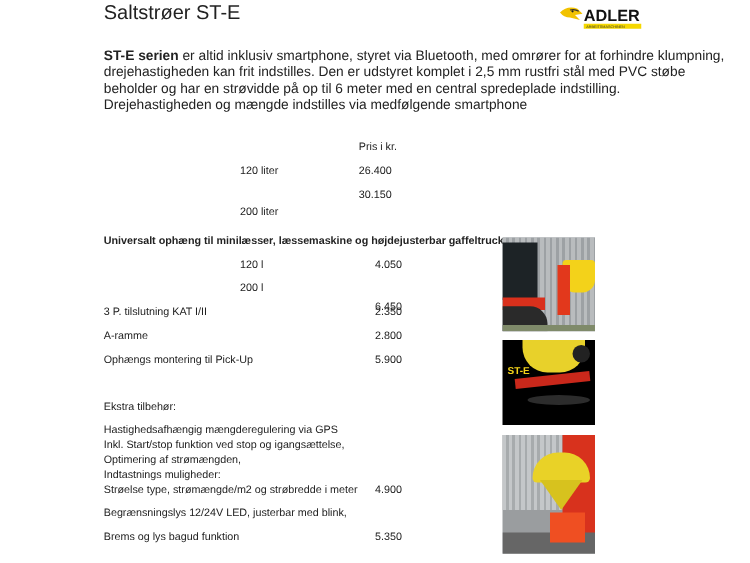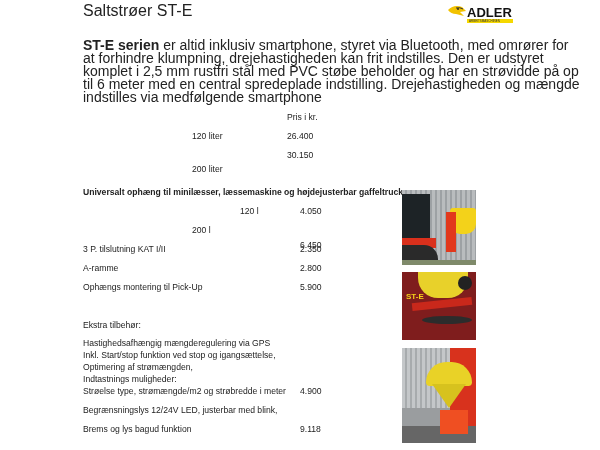--- a/index.html
+++ b/index.html
@@ -1,20 +1,20 @@
 <!DOCTYPE html>
 <html><head>
 <meta charset="utf-8">
 <style>
   html, body { margin:0; padding:0; }
   body { width:600px; height:450px; background:#ffffff; position:relative; overflow:hidden;
          font-family:"Liberation Sans", "DejaVu Sans", sans-serif; color:#222; }
   .abs { position:absolute; white-space:nowrap; }
   .title { left:83px; top:2px; font-size:16px; color:#222; }
-  .intro { left:83px; top:39px; width:500px; font-size:14px; line-height:13px; white-space:normal; color:#222; }
+  .intro { left:83px; top:39px; width:500px; font-size:11px; line-height:13px; white-space:normal; color:#222; }
   .intro b { font-weight:bold; }
   .t { font-size:8.6px; color:#222; }
   .logo { left:446px; top:2px; width:72px; height:24px; }
   .photo { position:absolute; overflow:hidden; }
 </style>
 </head>
 <body>
 
 <div class="abs title">Saltstrøer ST-E</div>
 
@@ -31,54 +31,54 @@
 
 <div class="abs intro"><b>ST-E serien</b><span> er altid inklusiv smartphone, styret via Bluetooth, med omrører for at forhindre klumpning, drejehastigheden kan frit indstilles. Den er udstyret komplet i 2,5 mm rustfri stål med PVC støbe beholder og har en strøvidde på op til 6 meter med en central spredeplade indstilling. Drejehastigheden og mængde indstilles via medfølgende smartphone</span></div>
 
 <div class="abs t" style="left:287px;top:112px;">Pris i kr.</div>
 <div class="abs t" style="left:192px;top:131px;">120 liter</div>
 <div class="abs t" style="left:287px;top:131px;">26.400</div>
 <div class="abs t" style="left:192px;top:164px;">200 liter</div>
 <div class="abs t" style="left:287px;top:150px;">30.150</div>
 
 <div class="abs t" style="left:83px;top:187px;font-weight:bold;">Universalt ophæng til minilæsser, læssemaskine og højdejusterbar gaffeltruck</div>
-<div class="abs t" style="left:192px;top:206px;margin-left:48px;">120 l</div>
+<div class="abs t" style="left:192px;top:206px;">120 l</div>
 <div class="abs t" style="left:300px;top:206px;">4.050</div>
 <div class="abs t" style="left:192px;top:225px;">200 l</div>
 <div class="abs t" style="left:300px;top:240px;">6.450</div>
 
 <div class="abs t" style="left:83px;top:244px;">3 P. tilslutning KAT I/II</div>
 <div class="abs t" style="left:300px;top:244px;">2.350</div>
 <div class="abs t" style="left:83px;top:263px;">A-ramme</div>
 <div class="abs t" style="left:300px;top:263px;">2.800</div>
 <div class="abs t" style="left:83px;top:282px;">Ophængs montering til Pick-Up</div>
 <div class="abs t" style="left:300px;top:282px;">5.900</div>
 
 <div class="abs t" style="left:83px;top:320px;">Ekstra tilbehør:</div>
 <div class="abs t" style="left:83px;top:338px;">Hastighedsafhængig mængderegulering via GPS</div>
 <div class="abs t" style="left:83px;top:350px;">Inkl. Start/stop funktion ved stop og igangsættelse,</div>
 <div class="abs t" style="left:83px;top:362px;">Optimering af strømængden,</div>
 <div class="abs t" style="left:83px;top:374px;">Indtastnings muligheder:</div>
 <div class="abs t" style="left:83px;top:386px;">Strøelse type, strømængde/m2 og strøbredde i meter</div>
 <div class="abs t" style="left:300px;top:386px;">4.900</div>
 <div class="abs t" style="left:83px;top:405px;">Begrænsningslys 12/24V LED, justerbar med blink,</div>
 <div class="abs t" style="left:83px;top:424px;">Brems og lys bagud funktion</div>
-<div class="abs t" style="left:300px;top:424px;">9.118</div>
+<div class="abs t" style="left:300px;top:424px;">5.350</div>
 
 <div class="photo" style="left:402px;top:190px;width:74px;height:75px;background:#8a8f93;">
   <div style="position:absolute;left:0;top:0;width:74px;height:75px;background:repeating-linear-gradient(90deg,#b9bcbe 0 3px,#9da1a4 3px 5px);"></div>
   <div style="position:absolute;left:0;top:4px;width:28px;height:46px;background:#1d2326;"></div>
   <div style="position:absolute;left:0;top:48px;width:34px;height:10px;background:#d9301c;"></div>
   <div style="position:absolute;left:0;top:55px;width:36px;height:20px;background:#2a2a2a;border-radius:0 14px 0 0;"></div>
   <div style="position:absolute;left:48px;top:18px;width:26px;height:26px;background:#f3d21a;border-radius:3px 3px 10px 10px;"></div>
   <div style="position:absolute;left:44px;top:22px;width:10px;height:40px;background:#e2381c;"></div>
   <div style="position:absolute;left:0;top:70px;width:74px;height:5px;background:#7f8a6a;"></div>
 </div>
 
-<div class="photo" style="left:402px;top:272px;width:74px;height:68px;background:#7f1d1d;">
+<div class="photo" style="left:402px;top:272px;width:74px;height:68px;background:#000000;">
   <div style="position:absolute;left:16px;top:0;width:50px;height:26px;background:#e8d12a;border-radius:0 0 20px 20px;"></div>
   <div style="position:absolute;left:56px;top:4px;width:14px;height:14px;background:#222;border-radius:50%;"></div>
   <div style="position:absolute;left:10px;top:28px;width:60px;height:8px;background:#c9281b;transform:rotate(-6deg);"></div>
   <div style="position:absolute;left:20px;top:44px;width:50px;height:8px;background:#2c2c2c;border-radius:50%;"></div>
   <div style="position:absolute;left:4px;top:20px;font-size:8px;font-weight:bold;color:#f3d21a;font-family:'Liberation Sans',sans-serif;">ST-E</div>
 </div>
 
 <div class="photo" style="left:402px;top:348px;width:74px;height:95px;background:#9a9d9f;">
   <div style="position:absolute;left:0;top:0;width:50px;height:60px;background:repeating-linear-gradient(90deg,#c4c7c9 0 3px,#a7abad 3px 5px);"></div>
   <div style="position:absolute;left:48px;top:0;width:26px;height:80px;background:#d8321d;"></div>

